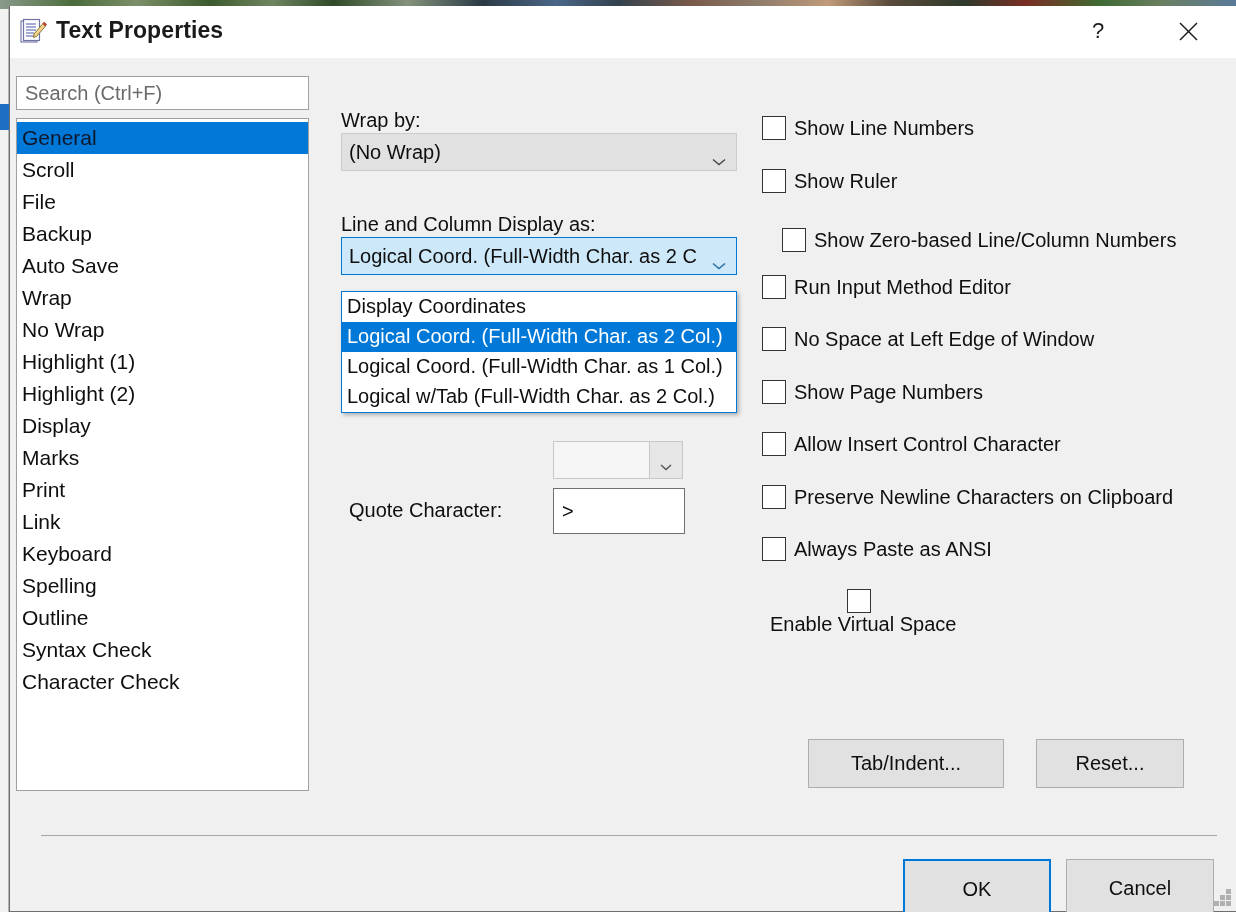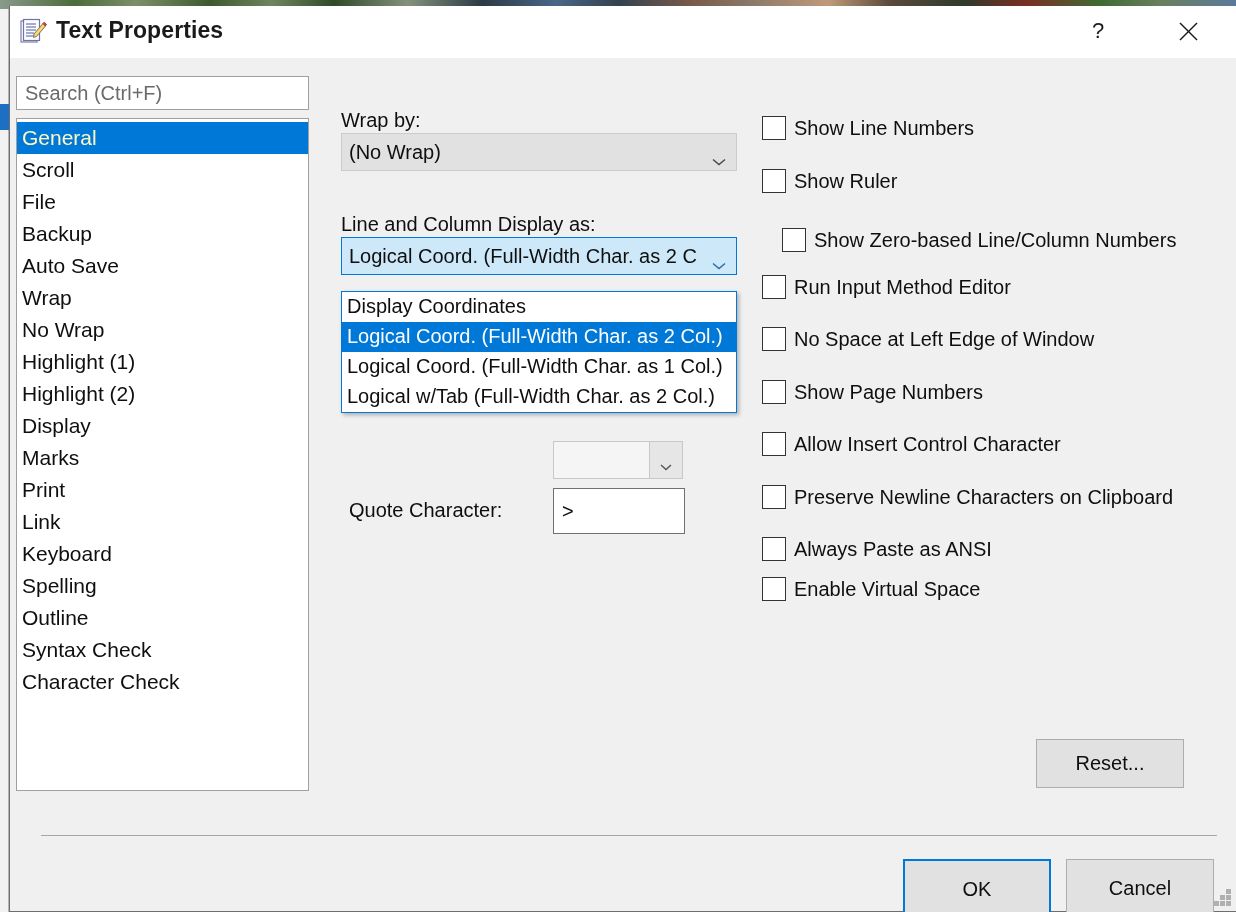--- a/index.html
+++ b/index.html
@@ -92,21 +92,21 @@
     border: 1px solid #a0a0a0;
     overflow: hidden;
     padding-top: 3px;
   }
   .cat-item {
     height: 32px; line-height: 31px;
     padding-left: 5px;
     font-size: 21px; color: #0f0f0f;
     white-space: nowrap;
   }
-  .cat-item.selected { background: #0078d7; color: #fef9c3; }
+  .cat-item.selected { background: #0078d7; color: #0f172a; }
 
   
   .field-label {
     position: absolute;
     font-size: 20px; color: #0f0f0f; white-space: nowrap;
   }
   .combo {
     position: absolute;
     background: #e1e1e1;
     border: 1px solid #cccccc;
@@ -347,25 +347,26 @@
       <span class="cb-label">Allow Insert Control Character</span>
     </div>
     <div class="cb-row" style="top:426px;">
       <span class="cb-box"></span>
       <span class="cb-label">Preserve Newline Characters on Clipboard</span>
     </div>
     <div class="cb-row" style="top:478px;">
       <span class="cb-box"></span>
       <span class="cb-label">Always Paste as ANSI</span>
     </div>
-    <div class="cb-row" style="top:518px;">
+    <div class="cb-row" style="top:531px;flex-direction:column;">
       <span class="cb-box"></span>
       <span class="cb-label">Enable Virtual Space</span>
     </div>
 
+    <div id="tab-indent-btn" class="btn">Tab/Indent...</div>
     <div id="reset-btn" class="btn">Reset...</div>
 
     <div id="footer-sep"></div>
 
     <div id="ok-btn" class="btn">OK</div>
     <div id="cancel-btn" class="btn">Cancel</div>
 
     <div id="resize-grip">
       <i style="left:12px;top:0;"></i>
       <i style="left:6px;top:6px;"></i>

